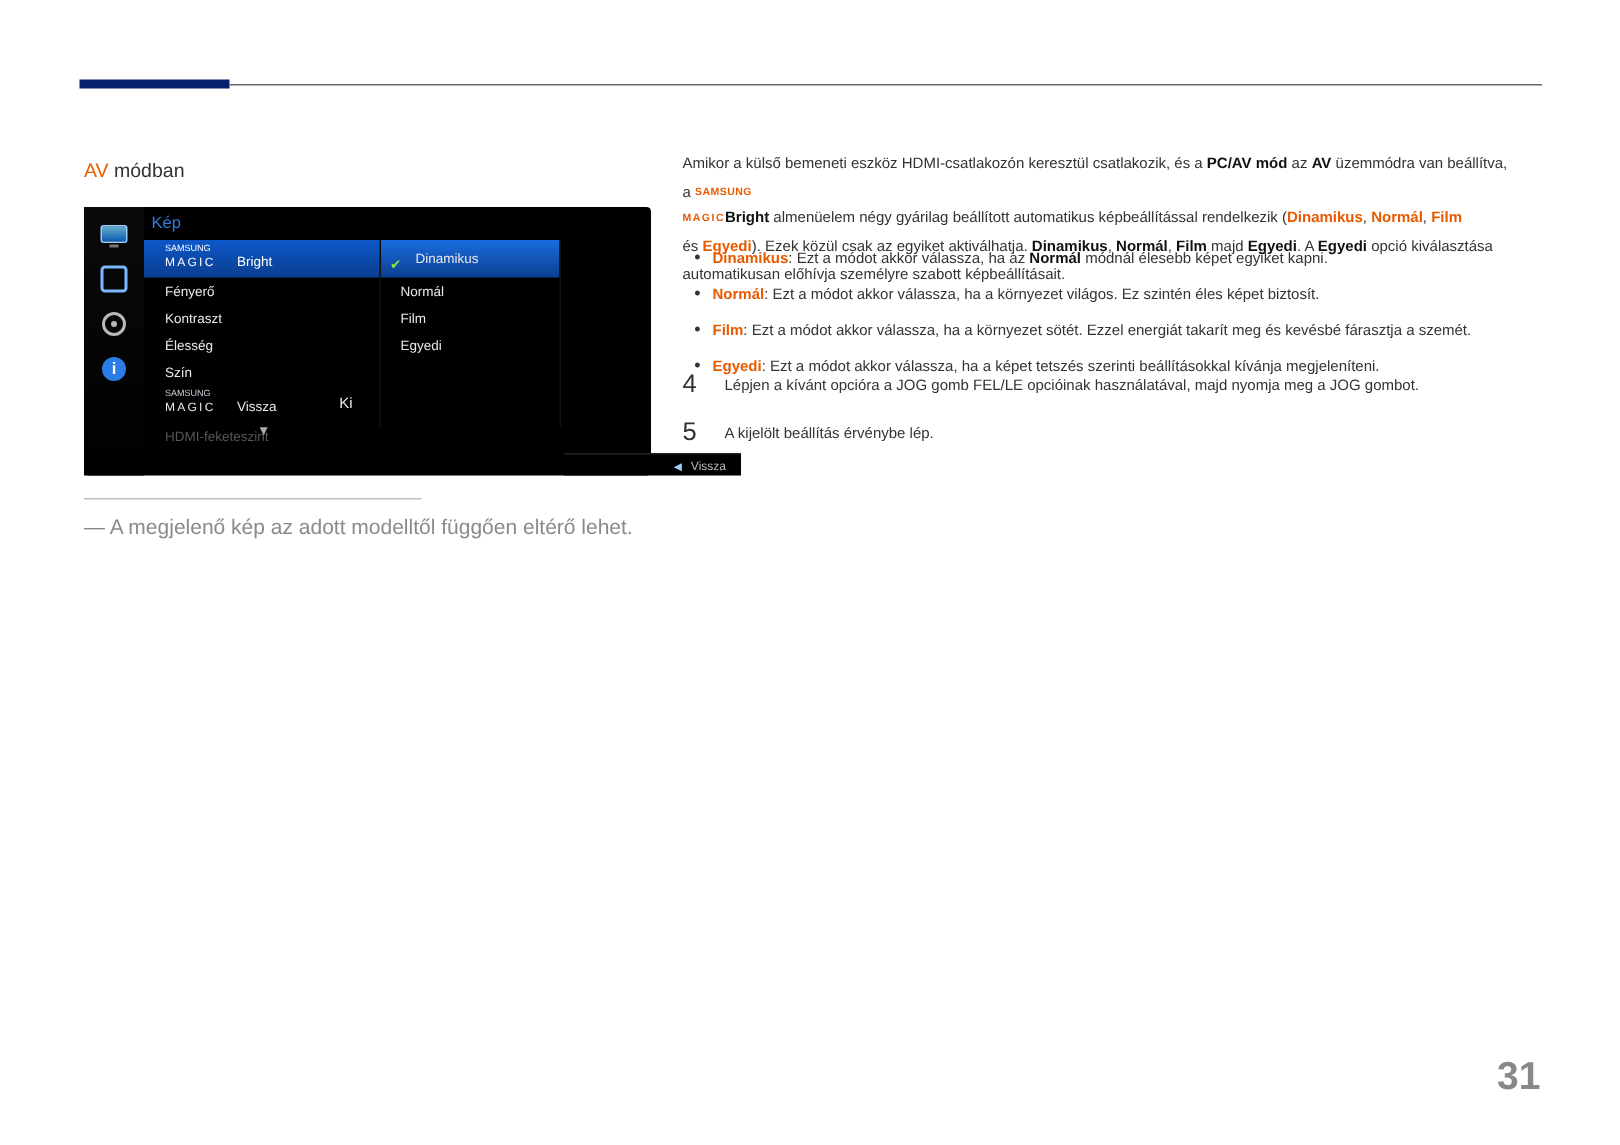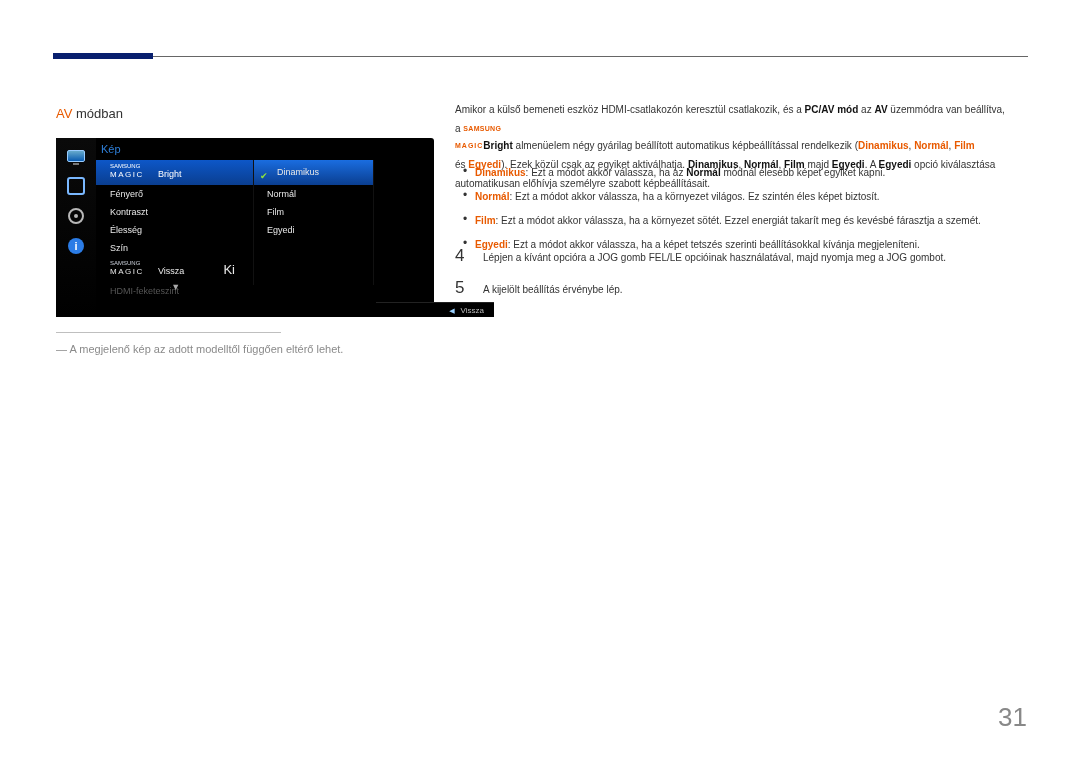--- a/index.html
+++ b/index.html
@@ -25,40 +25,40 @@
   .row{height:18px;line-height:18px;font-size:9px;color:#e8e8e8;padding-left:14px;position:relative;white-space:nowrap}
   .row.sel{background:linear-gradient(#0d57c8,#0a3e90);color:#fff}
   .row.big{height:25px;line-height:25px}
   .row.dim{color:#555}
   .row .magic{font-size:6px;color:#c9cfd9;position:absolute;left:14px;top:3px;line-height:1}
   .row.sel .magic{color:#fff}
   .row .mlabel{position:absolute;left:14px;top:11px;font-size:8px;letter-spacing:1.5px;line-height:1}
   .row .main{position:absolute;left:62px;top:2px;font-size:9px}
   .row.sel2{background:linear-gradient(#1a6de0,#0a3e90)}
   .row .chk{position:absolute;left:7px;top:4px;width:9px;height:9px;color:#8ee33f}
-  .row .val{position:absolute;right:18px;font-size:13px;color:#e8e8e8}
+  .row .val{position:absolute;right:18px;font-size:10px;color:#e8e8e8}
   .arrowdn{position:absolute;left:48%;bottom:8px;font-size:9px;color:#aaa}
   .backbar{position:absolute;left:320px;top:164px;width:118px;height:15px;background:#000;border-top:1px solid #222;text-align:right;padding-right:10px;color:#bbb;font-size:8px;line-height:15px}
   .backbar .tri{display:inline-block;margin-right:6px;color:#9ad1ff;font-size:7px}
   .thinline{position:absolute;left:56px;top:332px;width:225px;height:1px;background:#bfbfbf}
-  .footnote{position:absolute;left:56px;top:343px;font-size:11px;color:#8a8a8a}
+  .footnote{position:absolute;left:56px;top:343px;font-size:14px;color:#8a8a8a}
   .maintext{position:absolute;left:455px;top:101px;width:575px;font-size:10px;line-height:1.7;color:#333}
   .maintext p{margin-bottom:2px}
   .red{color:#e85a00;font-weight:700}
   .bold{font-weight:700;color:#111}
   .magicinline{font-size:7px;color:#e85a00;position:relative;top:-1px;font-weight:700;letter-spacing:.3px}
   .bullets{position:absolute;left:455px;top:164px;width:575px;font-size:10px;line-height:1.7;color:#333}
   .bulrow{display:flex;margin-bottom:7px}
   .dot{width:20px;text-align:center;font-size:12px;line-height:1.2}
   .bultext{flex:1}
   .steps{position:absolute;left:455px;top:246px;width:575px}
   .step{display:flex;margin-bottom:12px}
   .stepnum{width:28px;font-size:17px;color:#333}
   .steptxt{flex:1;font-size:10px;line-height:1.7;padding-top:3px}
-  .pagenum{position:absolute;right:53px;bottom:30px;font-size:26px;color:#888;font-weight:400}
+  .pagenum{position:absolute;right:53px;bottom:30px;font-size:26px;color:#888;font-weight:700}
 </style>
 </head>
 <body>
 
 <div class="topbar"></div>
 
 <div class="title">
   <span class="av">AV</span><span> módban</span>
 </div>
 

